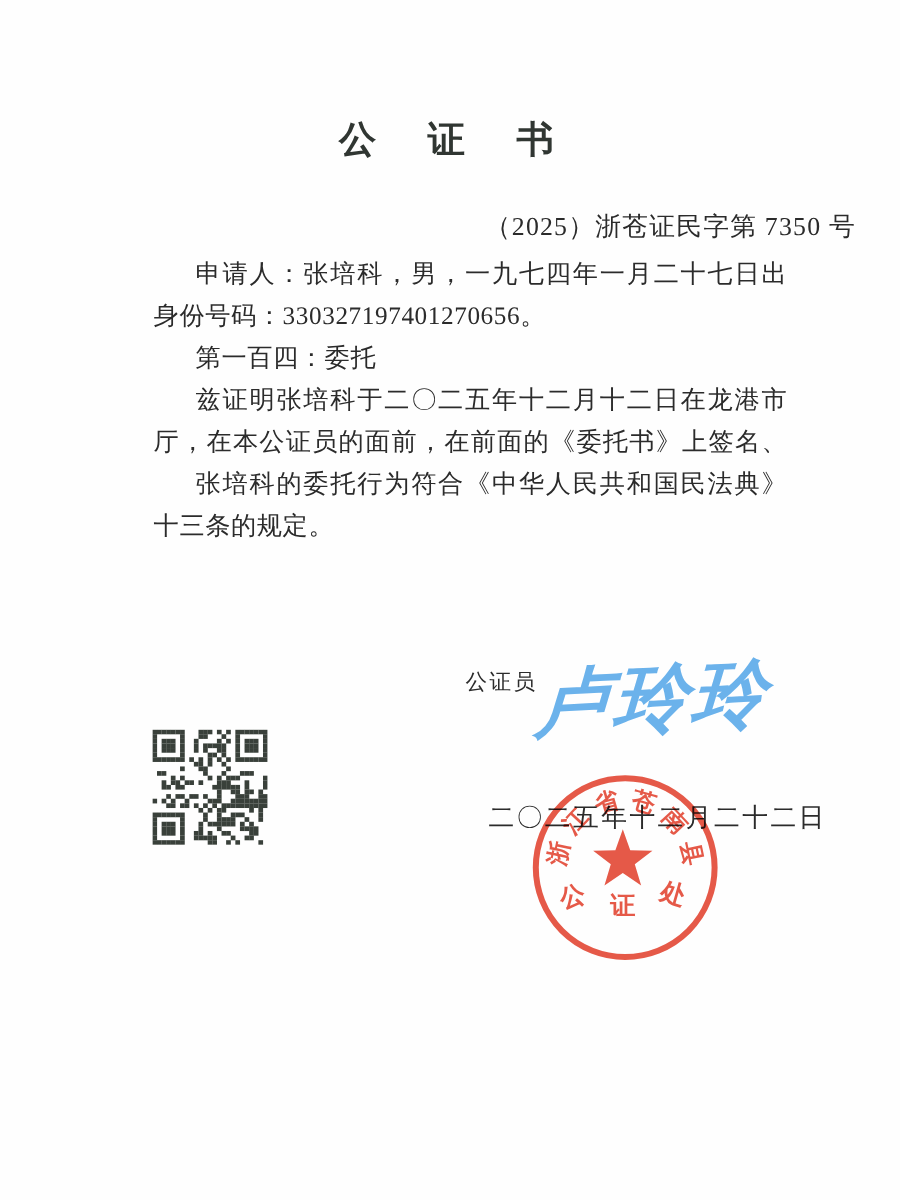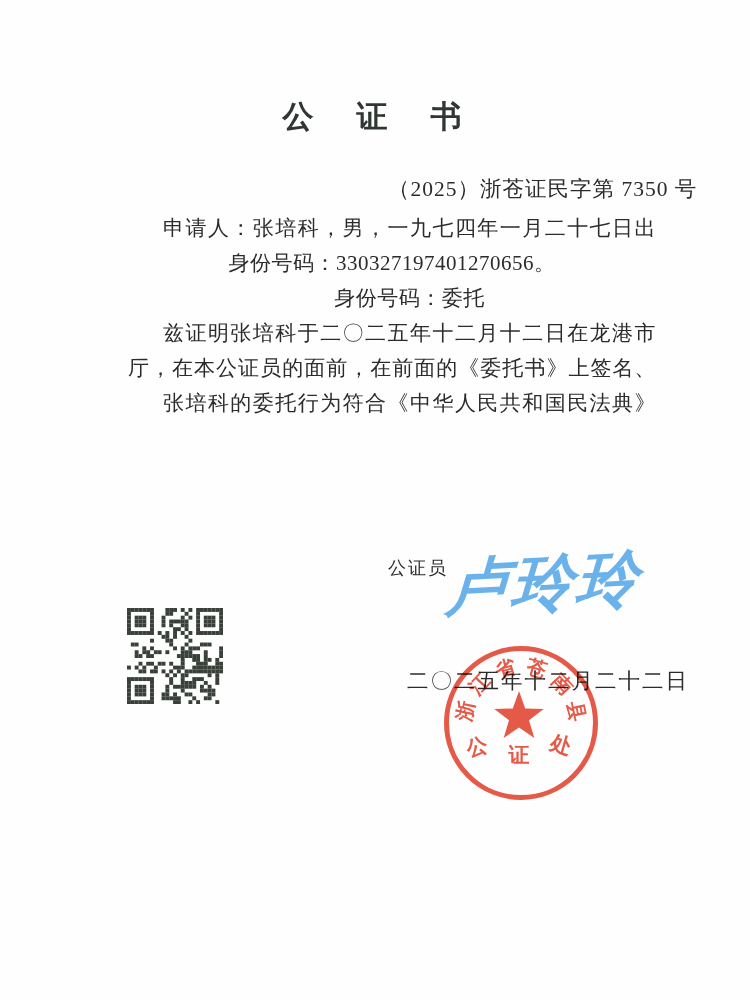--- a/index.html
+++ b/index.html
@@ -13,31 +13,30 @@
     overflow:hidden;
     box-shadow:0 0 4px rgba(0,0,0,.15);
   }
   .doc-title{
     position:absolute;top:96px;left:0;width:100%;
     text-align:center;
     font-family:"Liberation Sans","DejaVu Sans",sans-serif;
     font-weight:bold;font-size:31px;letter-spacing:6px;color:#303632;
   }
   .doc-number{
-    position:absolute;top:174px;left:388px;
+    position:absolute;top:174px;left:404px;
     font-size:21.5px;letter-spacing:1px;white-space:nowrap;
   }
   .body-lines{
     position:absolute;top:211px;left:128px;width:528px;
     font-size:21px;
   }
   .bline{
     height:35px;line-height:35px;white-space:nowrap;
     letter-spacing:.5px;
-    text-align:center;
   }
   .bline.fill{
     white-space:normal;
     text-align:justify;
     text-align-last:justify;
     height:35px;overflow:hidden;
   }
   .bline.indent{padding-left:35px;}
   .bline.indent.fill{padding-left:35px;}
   .bline.right{text-align:right;padding-right:4px;letter-spacing:1px;}
@@ -69,24 +68,25 @@
 
 <div class="page">
 
   <div class="doc-title">公　证　书</div>
 
   <div class="doc-number">（2025）浙苍证民字第 7350 号</div>
 
   <div class="body-lines">
     <div class="bline indent fill">申请人：张培科，男，一九七四年一月二十七日出生,公民</div>
     <div class="bline">身份号码：330327197401270656。</div>
-    <div class="bline indent">身份号码：委托</div>
+    <div class="bline indent">第一百四：委托</div>
     <div class="bline indent fill">兹证明张培科于二〇二五年十二月十二日在龙港市政务客</div>
     <div class="bline fill">厅，在本公证员的面前，在前面的《委托书》上签名、捺指印，</div>
     <div class="bline indent fill">张培科的委托行为符合《中华人民共和国民法典》第一百四</div>
+    <div class="bline">十三条的规定。</div>
   </div>
 
   <div class="notary-label">公证员</div>
 
   <div class="signature">卢玲玲</div>
 
   <svg class="qr" id="qr-svg" viewBox="0 0 25 25" aria-hidden="true">
       <rect x="0" y="0" width="1.02" height="1.02" fill="#39403a"></rect>
       <rect x="1" y="0" width="1.02" height="1.02" fill="#39403a"></rect>
       <rect x="2" y="0" width="1.02" height="1.02" fill="#39403a"></rect>

